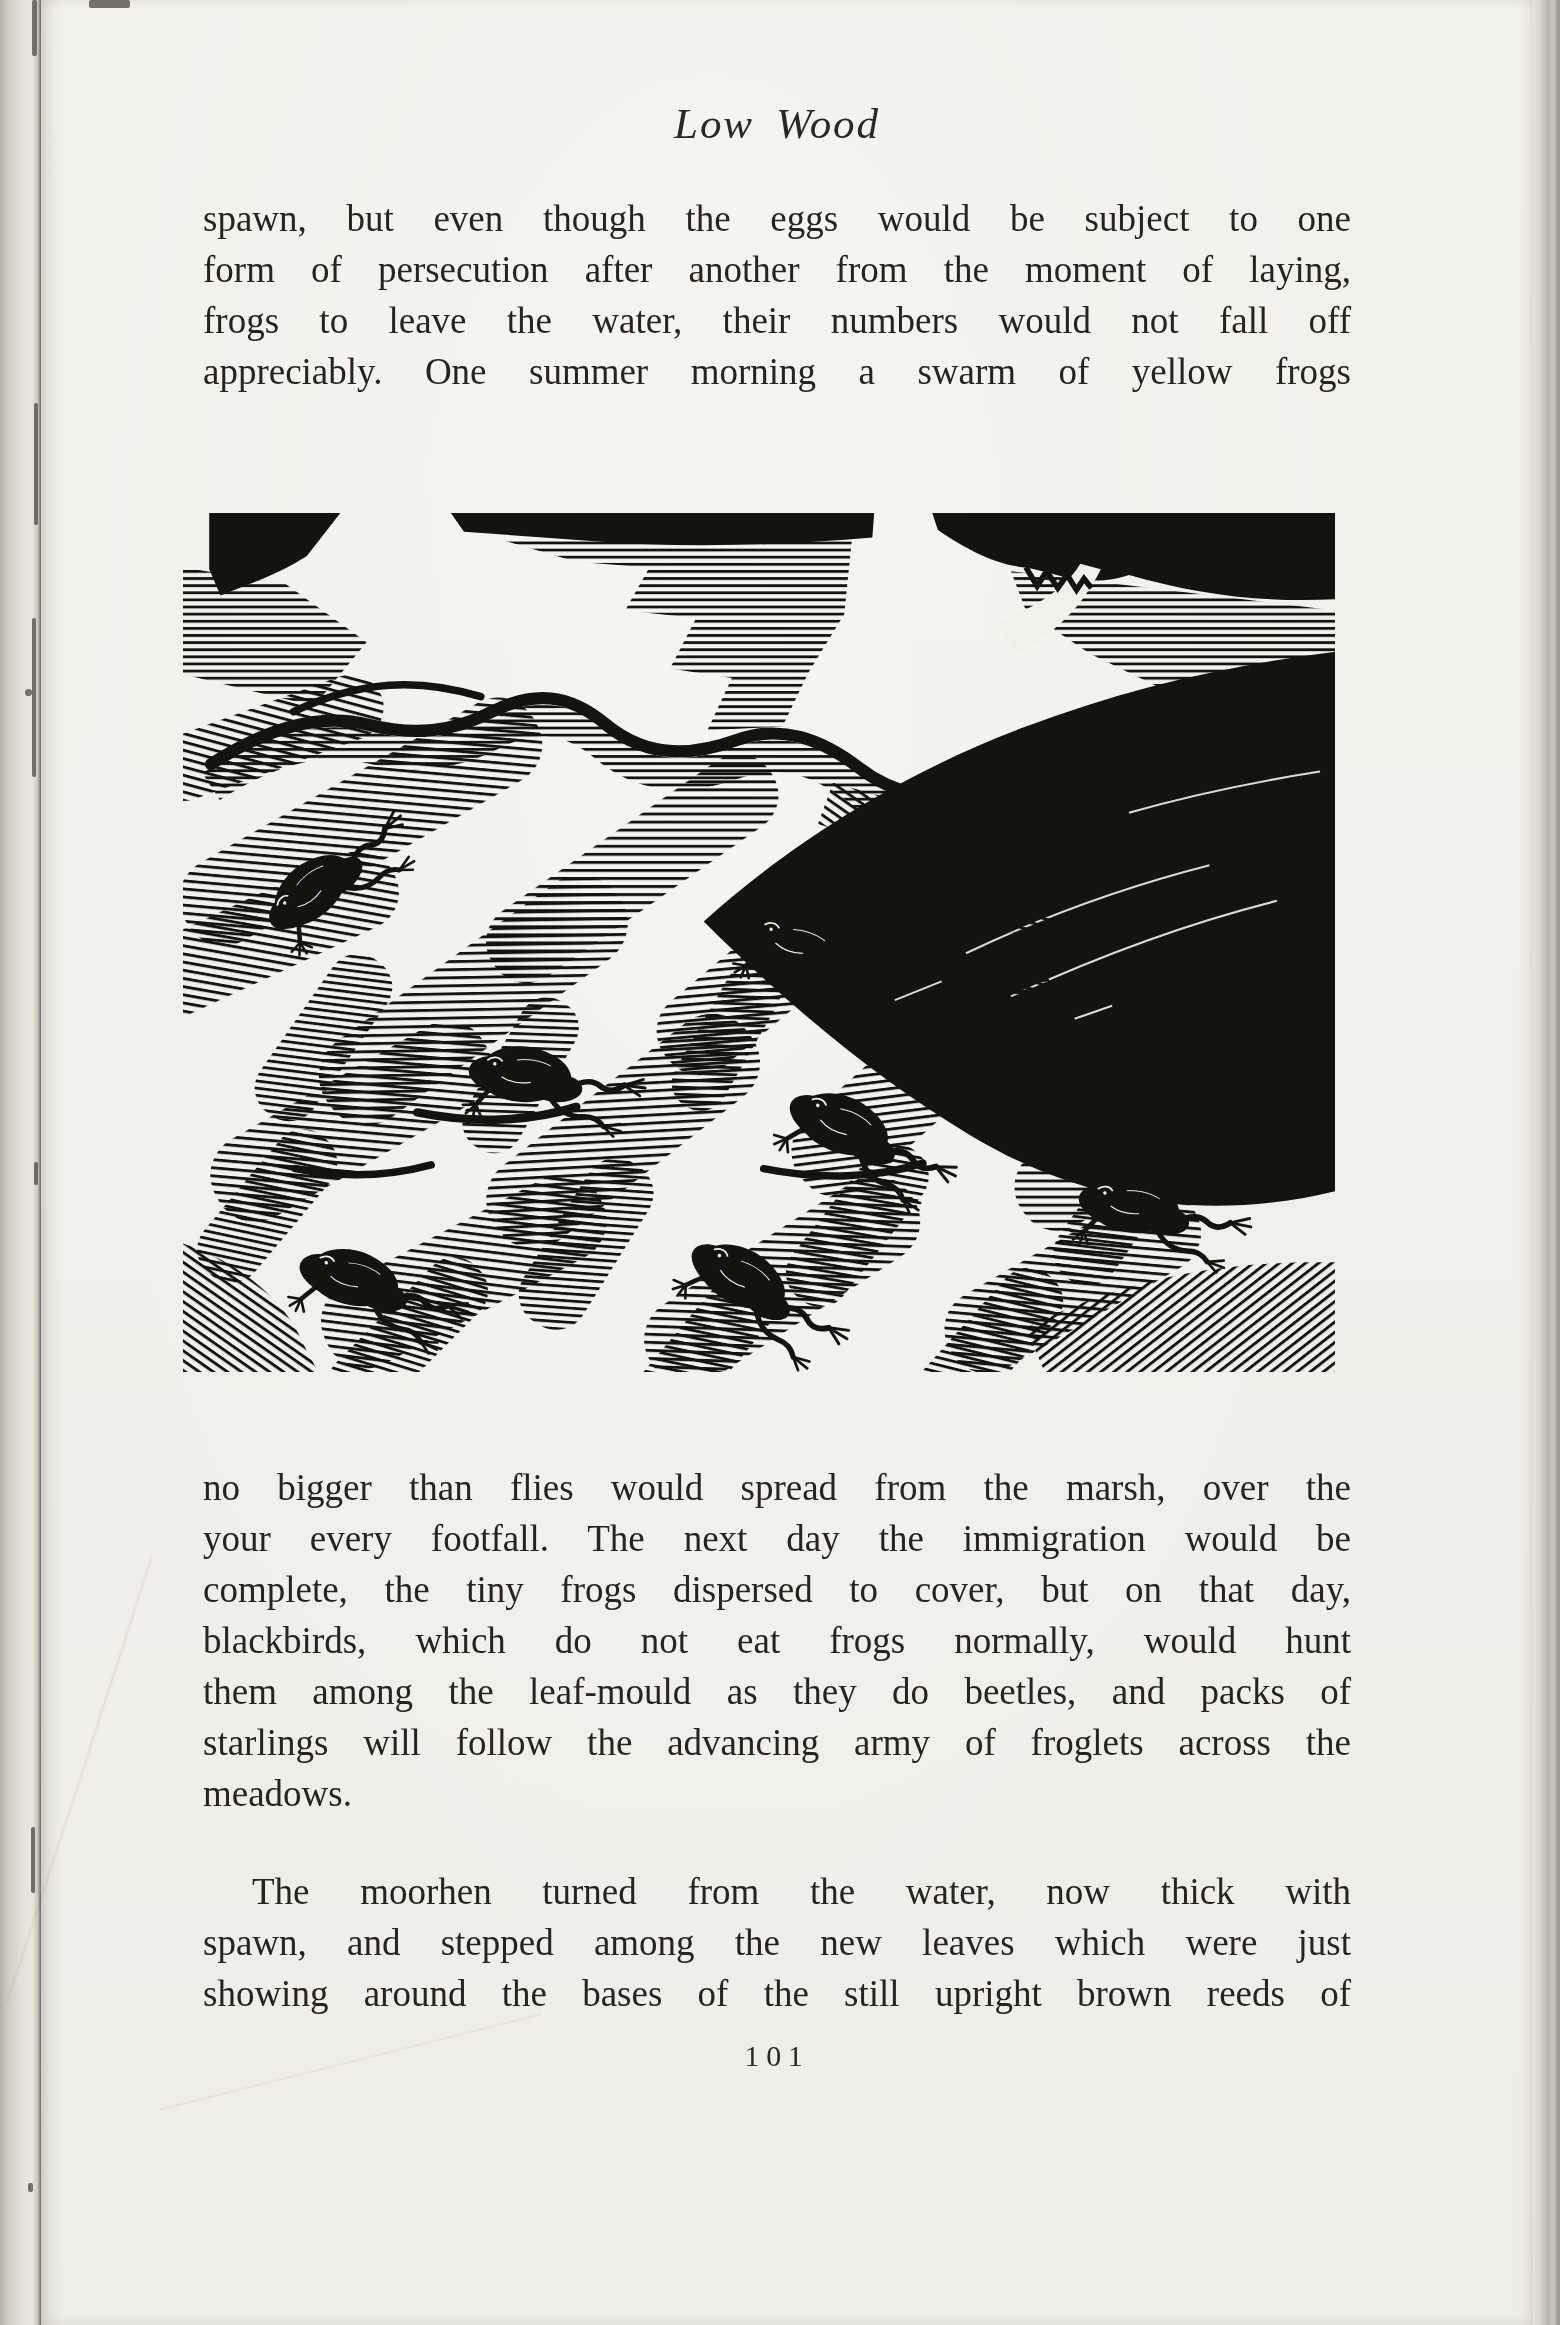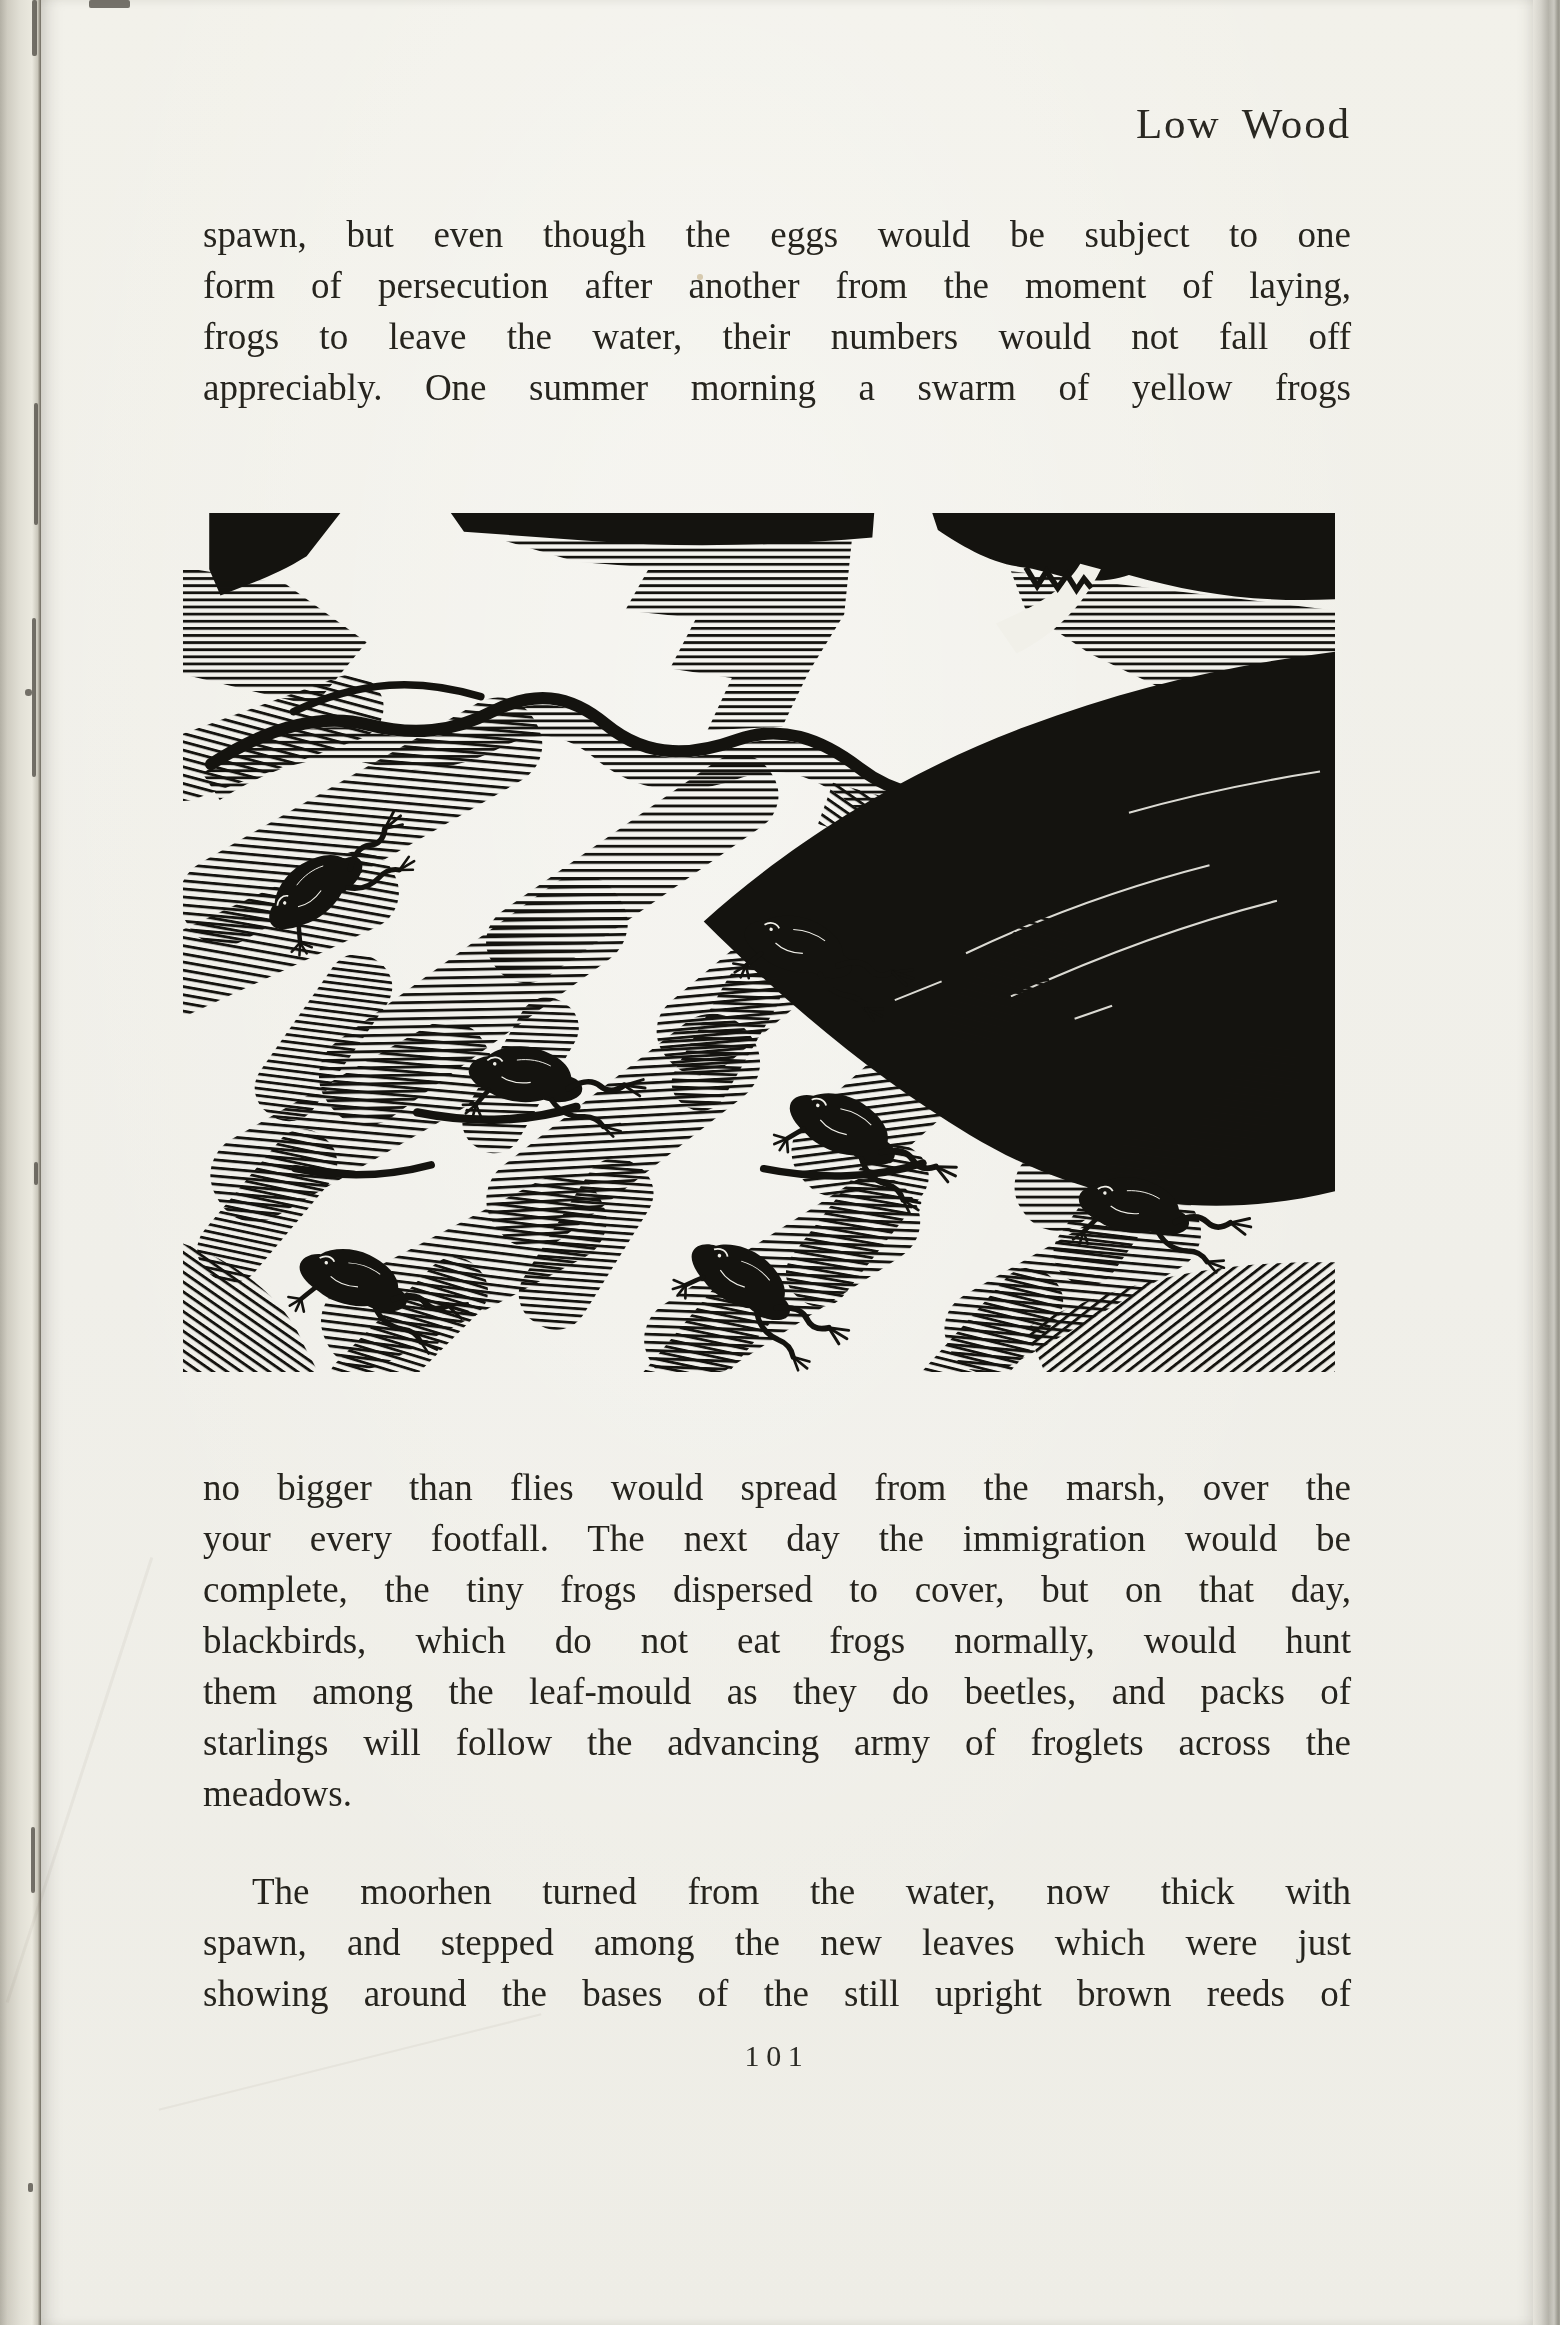--- a/index.html
+++ b/index.html
@@ -26,25 +26,25 @@
     position:absolute;right:0;top:0;bottom:0;width:28px;
     background:linear-gradient(90deg,#e6e4dc 0%,#d4d2ca 28%,#b5b3aa 55%,#cbc9c1 75%,#97958b 90%,#aeaca3 100%);
   }
   .speck{position:absolute;background:#55514a;border-radius:1.9px;opacity:.8;}
   .crease{position:absolute;background:rgba(110,105,90,.07);}
   .fleck{position:absolute;border-radius:50%;}
   
   .text-col{position:absolute;left:203px;top:0;width:1148px;color:#26241e;}
   .running-head{
     position:absolute;left:0;top:99px;width:100%;
-    font-size:43px;line-height:49px;text-align:right;
+    font-style:italic;font-size:43px;line-height:49px;text-align:center;
     letter-spacing:1.9px;word-spacing:9.4px;color:#2a2822;
   }
   .para{position:absolute;left:0;width:1148px;}
-  .p1{top:193px;margin-top:16px;}
+  .p1{top:193px;}
   .p2{top:1462px;}
   .p3{top:1866px;}
   .tl{
     font-size:37px;line-height:51px;height:51px;white-space:nowrap;
     text-align:justify;text-align-last:justify;word-spacing:1.9px;
   }
   .tl.endline{text-align-last:left;}
   .tl.indent{text-indent:49px;}
   .folio{
     position:absolute;left:0;top:2039px;width:100%;

